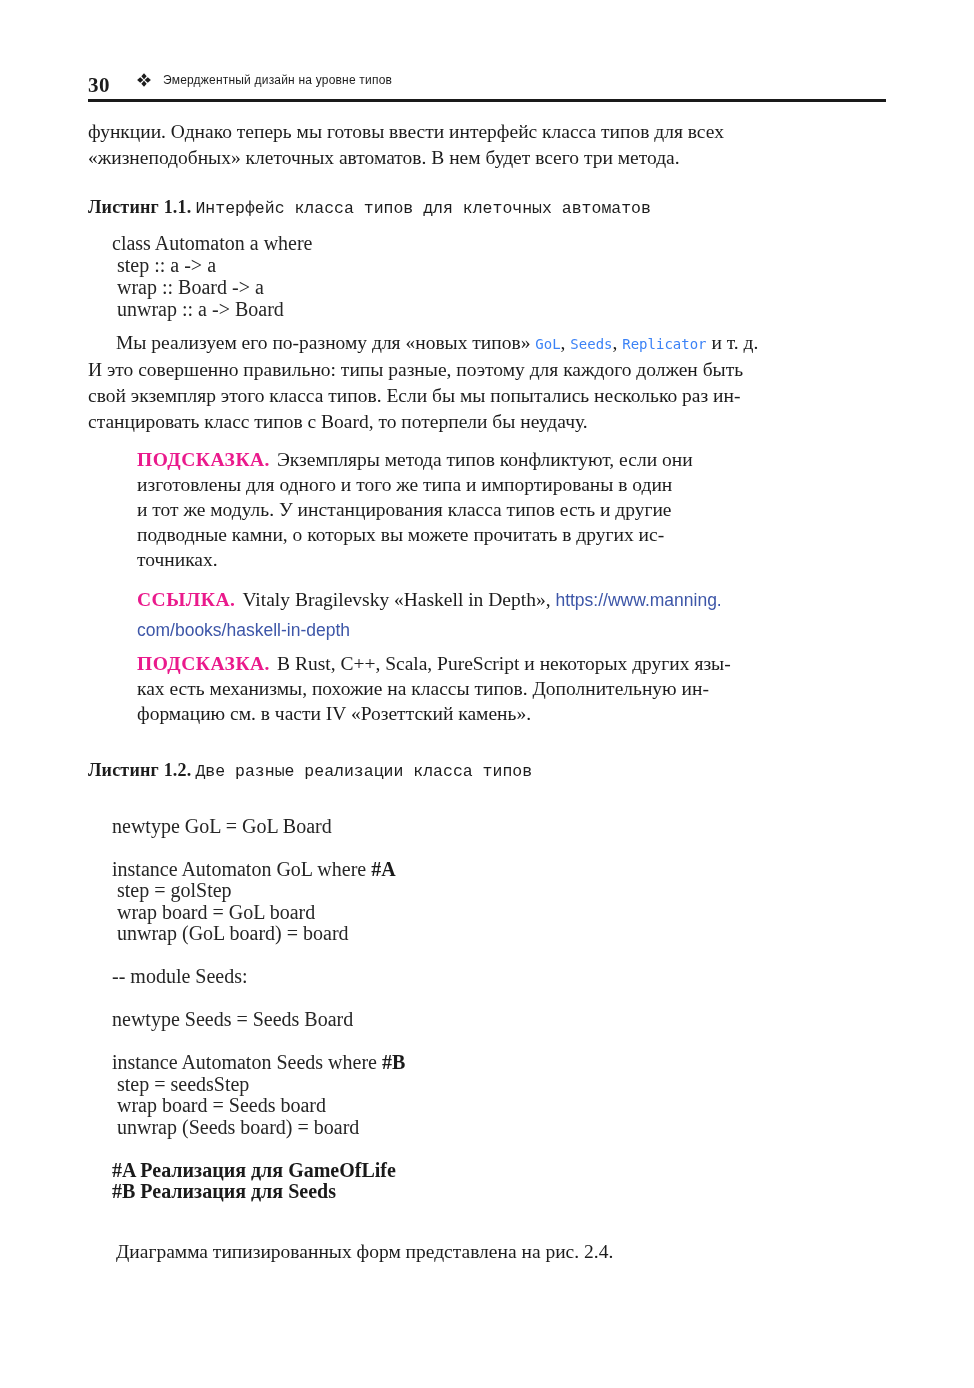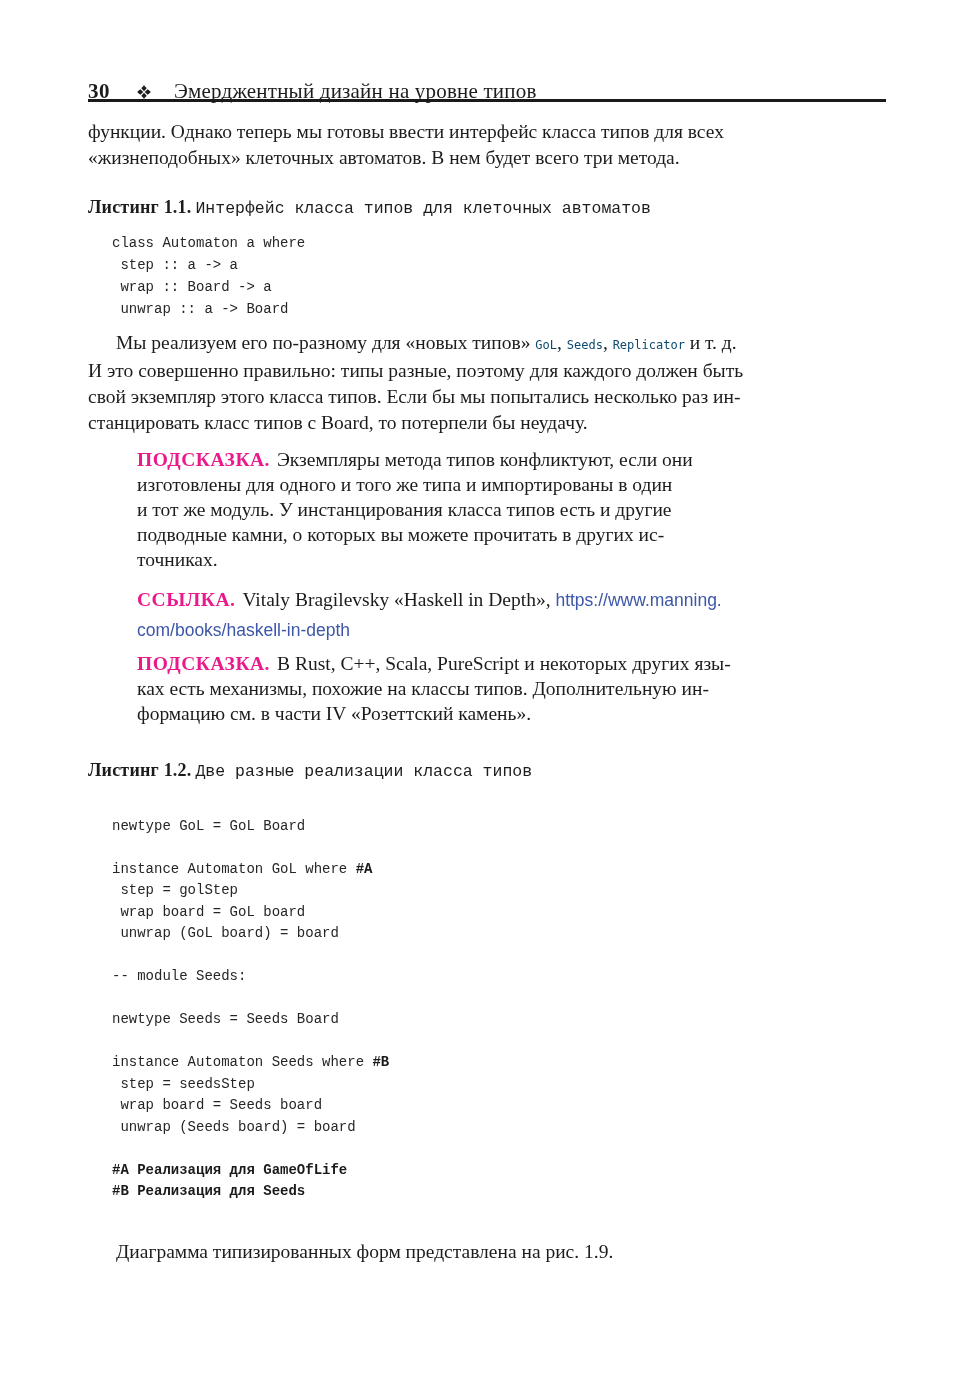--- a/index.html
+++ b/index.html
@@ -8,34 +8,34 @@
     width: 974px;
     height: 1388px;
     background: #ffffff;
     color: #1c1c1c;
     font-family: "Liberation Serif", serif;
     overflow: hidden;
   }
   
   .header-row {
     position: absolute;
-    top: 79px; left: 88px; width: 798px;
-    display: flex; align-items: center;
+    top: 73px; left: 88px; width: 798px;
+    display: flex; align-items: flex-start;
   }
   .page-number {
     font-weight: bold;
     font-size: 21px;
     letter-spacing: 0.5px;
   }
   .diamond-icon { margin-left: 27px; width: 14px; height: 14px; }
   .diamond-icon svg { display: block; width: 14px; height: 14px; fill: #1c1c1c; }
   .running-title {
-    margin-left: 23px;
-    font-family: Liberation Serif, serif;
-    font-size: 21px;
+    margin-left: 12px;
+    font-family: Liberation Sans, sans-serif;
+    font-size: 12px;
     letter-spacing: 0.2px;
   }
   .header-rule {
     position: absolute;
     top: 99px; left: 88px; width: 798px; height: 3px;
     background: #1a1a1a;
   }
   
   .para {
     position: absolute;
@@ -43,43 +43,43 @@
     font-size: 19.5px;
     line-height: 26px;
   }
   .lines { white-space: pre-line; }
   .para-intro { top: 119px; }
   .para-impl { top: 330px; }
   .para-impl .first-line { padding-left: 28px; }
   .para-closing { top: 1239px; text-indent: 28px; }
   .inline-code {
     font-family: "DejaVu Sans Mono", monospace;
-    font-size: 12px;
-    color: #0c4a6e;
+    font-size: 14px;
+    color: #3b82f6;
   }
   
   .caption {
     position: absolute;
     left: 88px; width: 806px;
     font-size: 18px;
   }
   .caption-1 { top: 197px; }
   .caption-2 { top: 760px; }
   .caption-label { font-weight: bold; letter-spacing: 0.2px; }
   .caption-title {
     font-family: Liberation Mono, monospace;
     font-size: 16.5px;
     margin-left: 4px;
   }
   
   .code {
     position: absolute;
     left: 112px; width: 770px;
-    font-family: Liberation Mono, monospace;
-    font-size: 14px;
+    font-family: Liberation Serif, serif;
+    font-size: 20px;
     color: #262626;
   }
   .code-1 { top: 232px; line-height: 22px; }
   .code-2 { top: 794px; line-height: 21.5px; }
   .code-line { white-space: pre; }
   .code-line b { font-weight: bold; color: #1a1a1a; }
   
   .aside-block {
     position: absolute;
     left: 137px; width: 714px;
@@ -182,15 +182,15 @@
       <div class="code-line">&nbsp;</div>
       <div class="code-line">instance Automaton Seeds where <b>#B</b></div>
       <div class="code-line"> step = seedsStep</div>
       <div class="code-line"> wrap board = Seeds board</div>
       <div class="code-line"> unwrap (Seeds board) = board</div>
       <div class="code-line">&nbsp;</div>
       <div class="code-line"><b>#A Реализация для GameOfLife</b></div>
       <div class="code-line"><b>#B Реализация для Seeds</b></div>
     </div>
 
-  <div class="para para-closing">Диаграмма типизированных форм представлена на рис. 1.9.</div>
+  <div class="para para-closing">Диаграмма типизированных форм представлена на рис. 2.4.</div>
 
 </div>
 
 </body></html>

